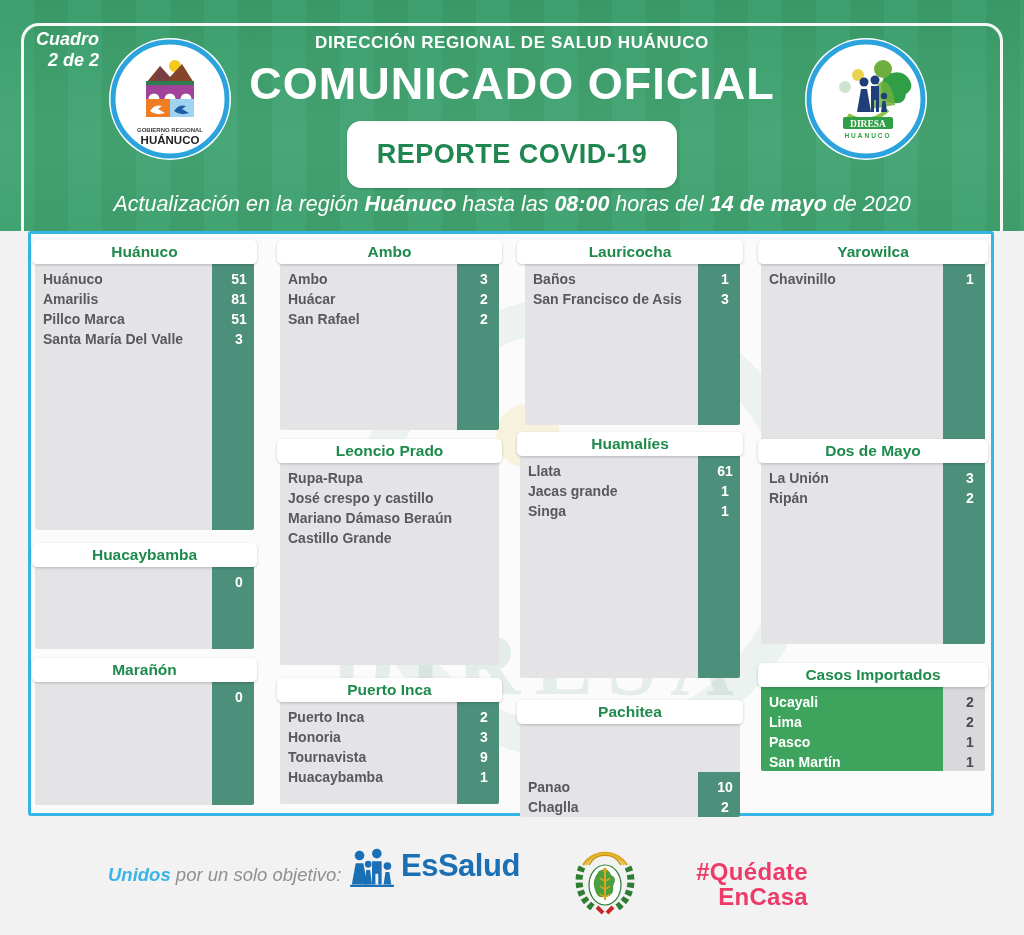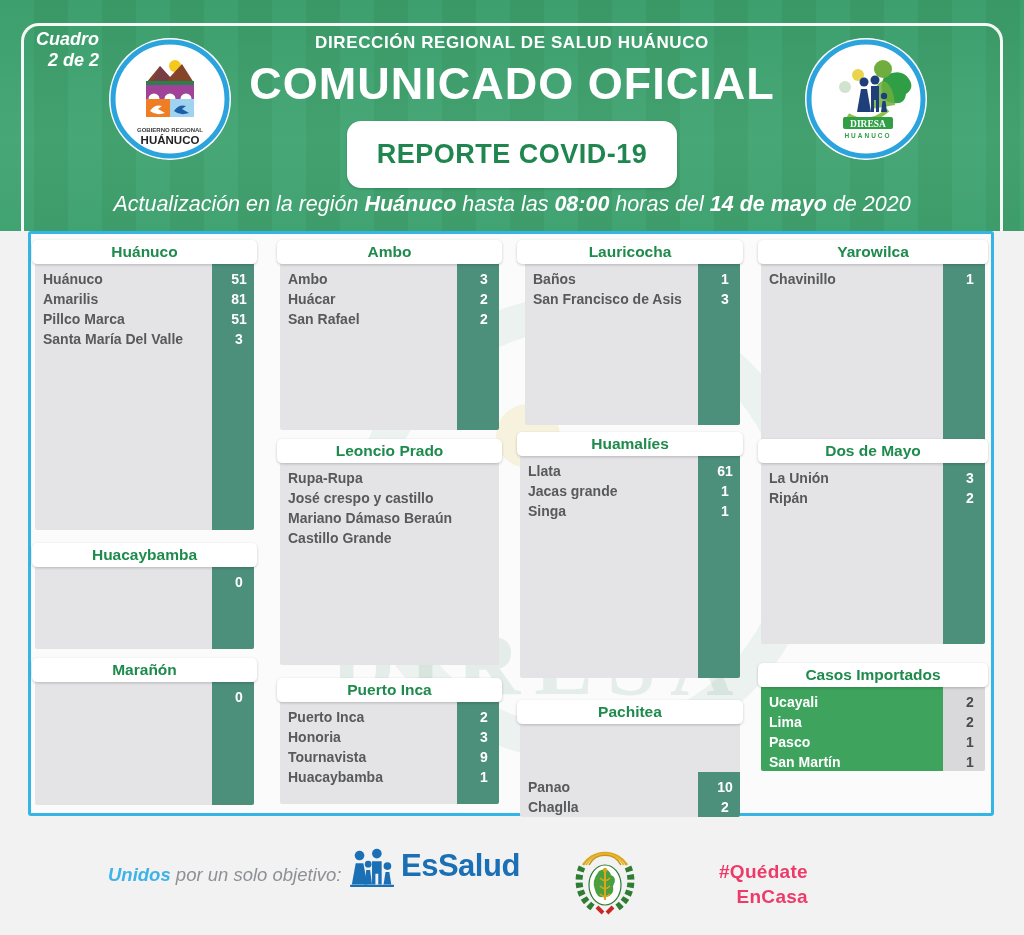--- a/index.html
+++ b/index.html
@@ -57,21 +57,21 @@
   .importados .p-nums{background:#d9d9db;}
   .importados .p-num{color:#4b4c4f;}
 
   
   .unidos{position:absolute;left:108px;top:864px;font-size:18.5px;font-style:italic;color:#8e9093;}
   .unidos .hl{color:#3db3e8;font-weight:bold;}
   .essalud{position:absolute;left:348px;top:848px;display:flex;}
   .essalud .txt{font-size:31px;font-weight:bold;color:#1a6fb5;margin-left:3px;letter-spacing:-.5px;}
   .cmp{position:absolute;left:571px;top:841px;width:68px;height:76px;}
   .quedate{position:absolute;left:650px;top:859px;width:158px;text-align:right;color:#ee3a68;
-        font-weight:800;font-size:19px;line-height:25px;letter-spacing:.3px;}
+        font-weight:800;font-size:24px;line-height:25px;letter-spacing:.3px;}
 </style>
 </head>
 <body>
 
 <div class="page">
 
   <div class="hero">
     <div class="hero-frame"></div>
     <div class="cuadro">
       <div>Cuadro</div>

